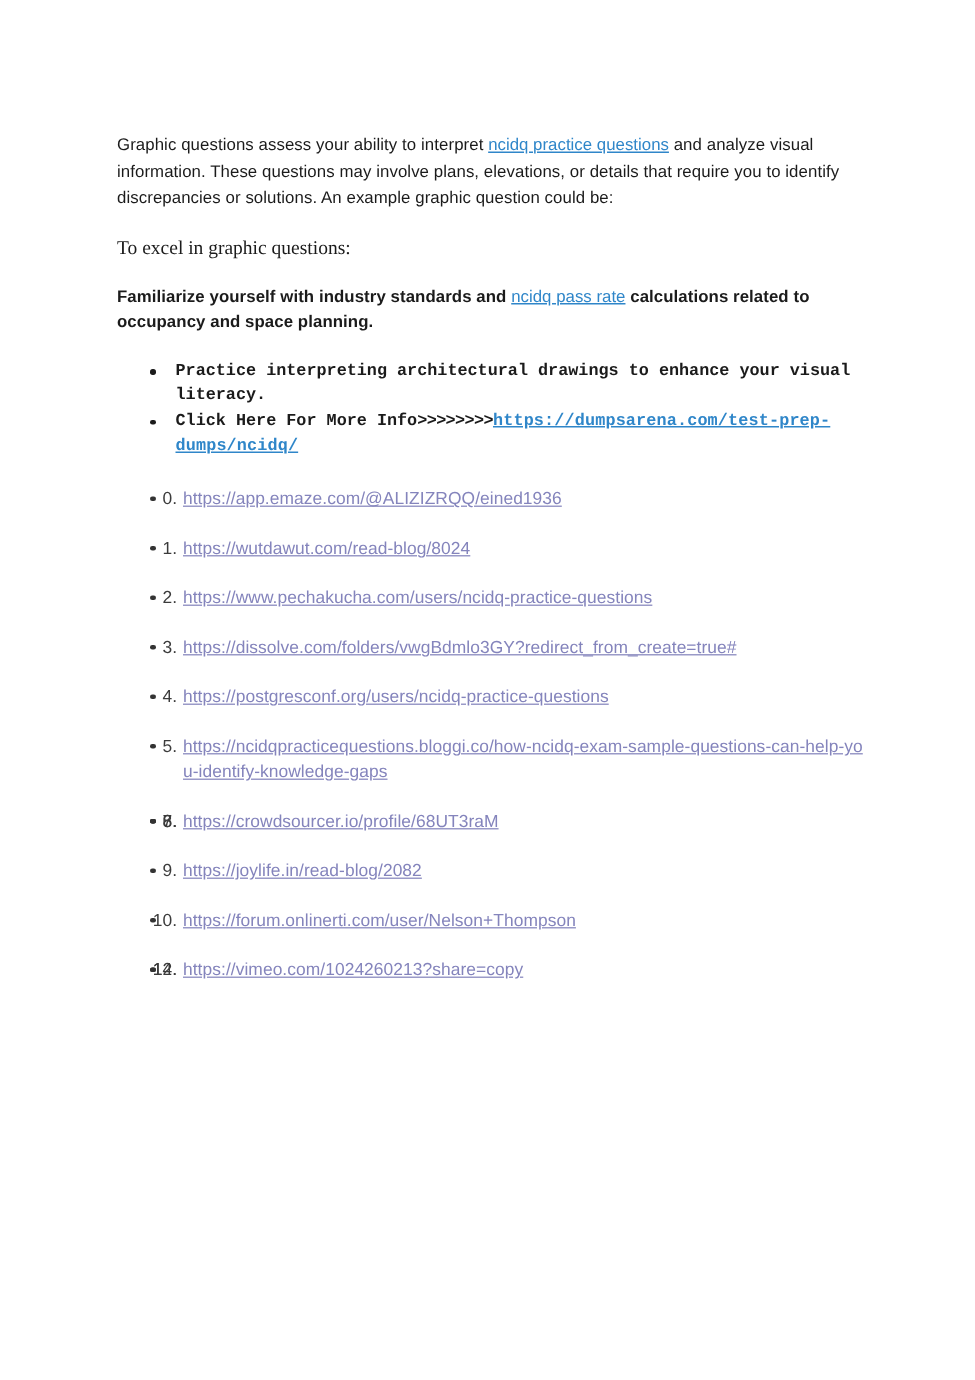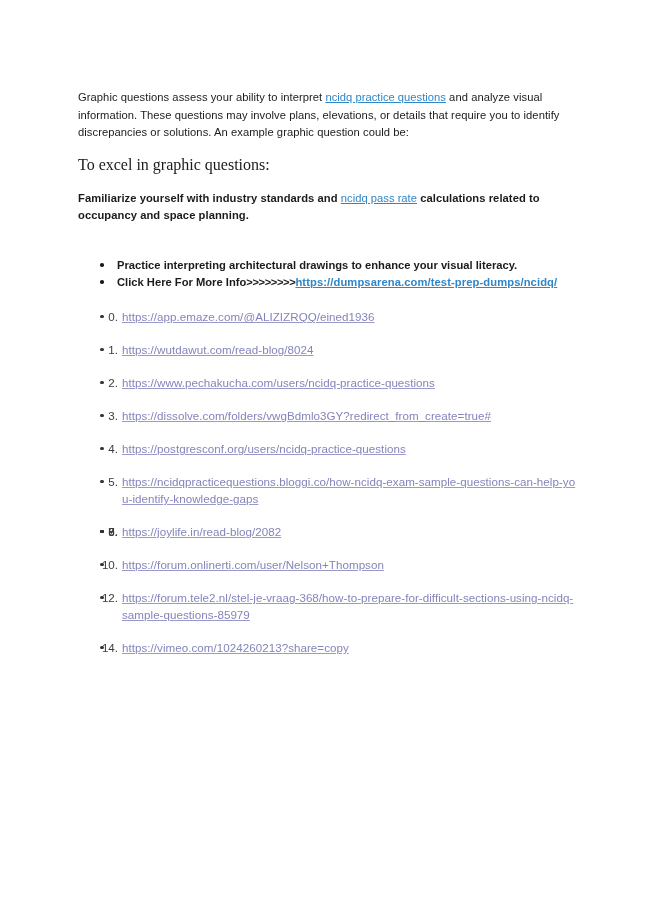--- a/index.html
+++ b/index.html
@@ -41,21 +41,21 @@
   }
   .para.italic {
     font-style: italic;
     letter-spacing: 0.1px;
   }
   .para.bold {
     font-weight: bold;
   }
   .heading-serif {
     font-family: "Liberation Serif", serif;
-    font-size: 16px;
+    font-size: 13px;
     line-height: 20px;
     color: #1b1b1b;
     font-weight: normal;
     margin: 0 0 15px 0;
   }
 
   
   a.inline-link {
     color: #2f86c9;
     text-decoration: underline;
@@ -146,35 +146,35 @@
 <div id="page">
   <div class="content">
 
     <p class="para"><span>Graphic questions assess your ability to interpret </span><a class="inline-link" href="#">ncidq practice questions</a><span> and analyze visual information. These questions may involve plans, elevations, or details that require you to identify discrepancies or solutions. An example graphic question could be:</span></p>
 
 
     <p class="heading-serif">To excel in graphic questions:</p>
 
     <p class="para bold"><span>Familiarize yourself with industry standards and </span><a class="inline-link" href="#">ncidq pass rate</a><span>  calculations related to occupancy and space planning.</span></p>
 
-    <ul class="tight-list" style="margin-top:32px;">
+    <ul class="tight-list" style="margin-top:15px;font-family:Liberation Mono, monospace;">
       <li><span>Practice interpreting architectural drawings to enhance your visual literacy.</span></li>
       <li><span>Click Here For More Info</span><span class="arrows">&gt;&gt;&gt;&gt;&gt;&gt;&gt;&gt;</span><a class="dumps-link" href="#">https://dumpsarena.com/test-prep-dumps/ncidq/</a></li>
     </ul>
 
     <ul class="url-list">
       <li><span class="idx">0.</span><a class="url-link" href="#">https://app.emaze.com/@ALIZIZRQQ/eined1936</a></li>
       <li><span class="idx">1.</span><a class="url-link" href="#">https://wutdawut.com/read-blog/8024</a></li>
       <li><span class="idx">2.</span><a class="url-link" href="#">https://www.pechakucha.com/users/ncidq-practice-questions</a></li>
       <li><span class="idx">3.</span><a class="url-link" href="#">https://dissolve.com/folders/vwgBdmlo3GY?redirect_from_create=true#</a></li>
       <li><span class="idx">4.</span><a class="url-link" href="#">https://postgresconf.org/users/ncidq-practice-questions</a></li>
       <li><span class="idx">5.</span><a class="url-link" href="#">https://ncidqpracticequestions.bloggi.co/how-ncidq-exam-sample-questions-can-help-you-identify-knowledge-gaps</a></li>
       <li><span class="idx">6.</span></li>
       <li><span class="idx">7.</span></li>
-      <li><span class="idx">8.</span></li>
+      <li><span class="idx">8.</span><a class="url-link" href="#">https://crowdsourcer.io/profile/68UT3raM</a></li>
       <li><span class="idx">9.</span><a class="url-link" href="#">https://joylife.in/read-blog/2082</a></li>
       <li><span class="idx">10.</span><a class="url-link" href="#">https://forum.onlinerti.com/user/Nelson+Thompson</a></li>
-      <li><span class="idx">12.</span><a class="url-link" href="#">https://forum.tele2.nl/stel-je-vraag-368/how-to-prepare-for-difficult-sections-using-ncidq-sample-questions-85979</a></li>
+      <li><span class="idx">12.</span></li>
       <li><span class="idx">14.</span><a class="url-link" href="#">https://vimeo.com/1024260213?share=copy</a></li>
     </ul>
 
   </div>
 </div>
 
 </body></html>

